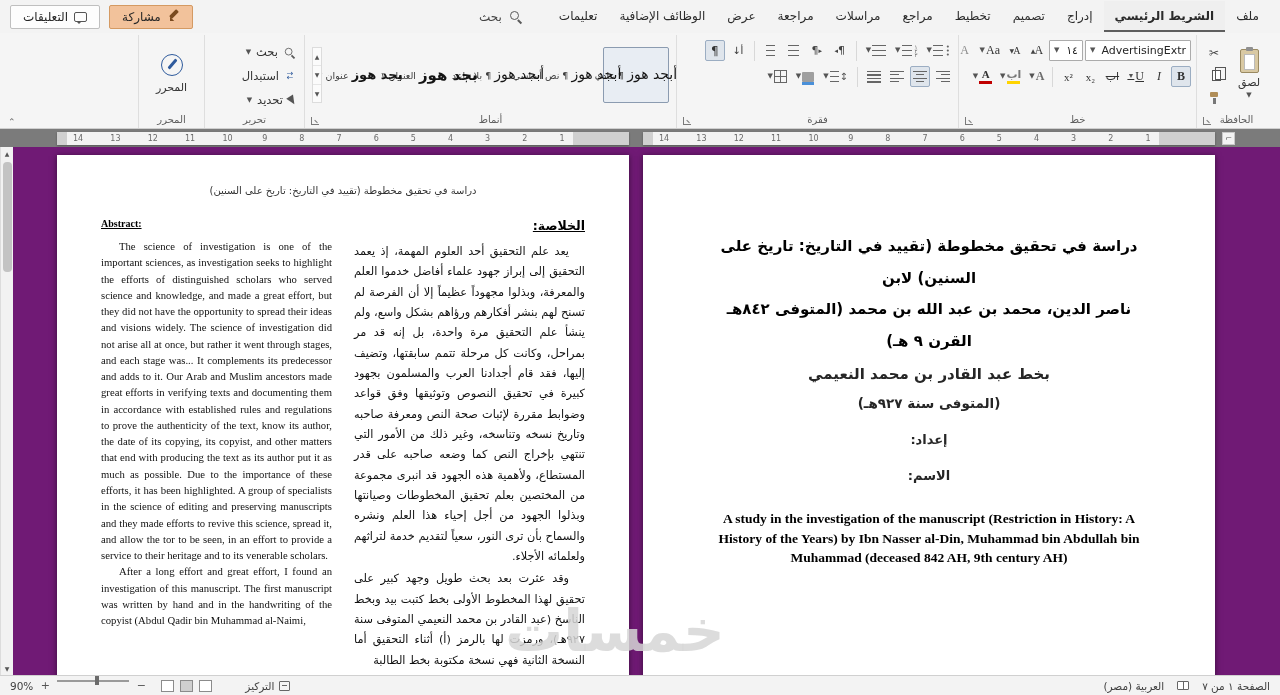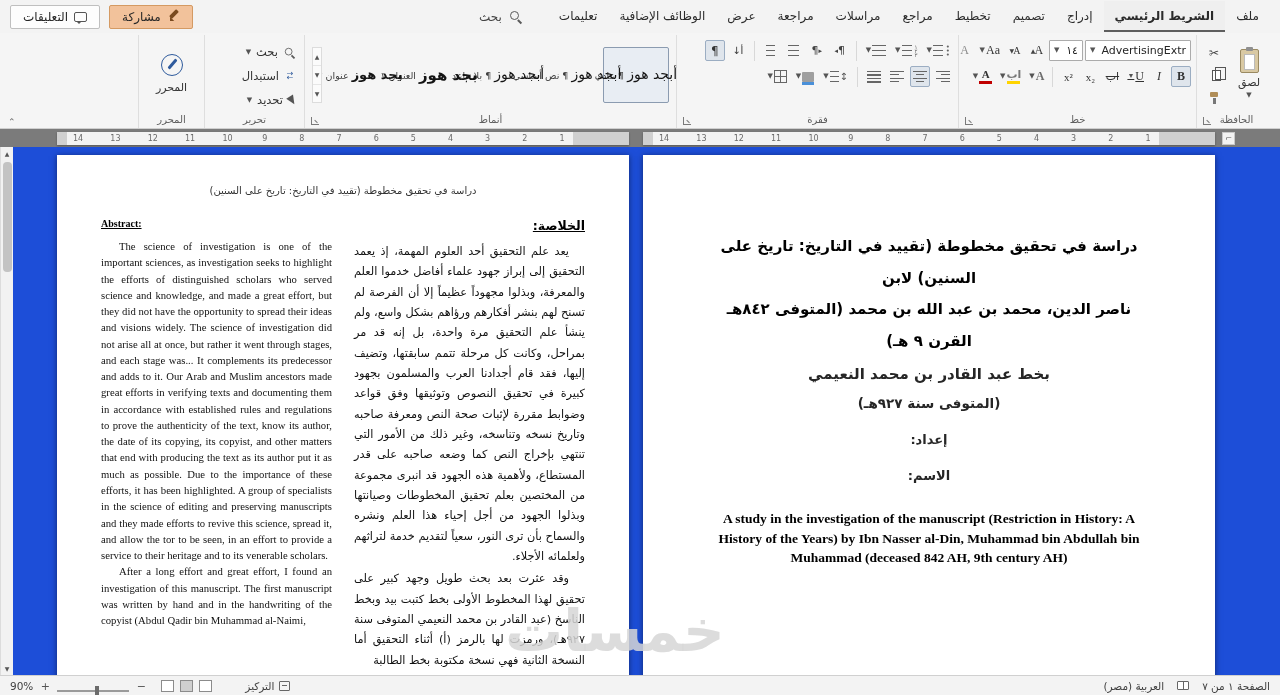--- a/index.html
+++ b/index.html
@@ -123,21 +123,21 @@
   .pruler.p-left{left:57px;}
   .pruler.p-right{left:643px;}
   .r-margin{background:#d0d0d0;height:100%;flex-shrink:0;}
   .r-margin.m-l{width:10px;}
   .r-margin.m-r{width:56px;}
   .r-ticks{flex:1;display:flex;align-items:center;justify-content:space-between;padding:0 6px;font-size:8px;color:#6a6a6a;}
   .tick{min-width:10px;text-align:center;}
   .tabsel{position:absolute;left:1222px;top:3px;width:13px;height:13px;background:#f3f3f3;border:1px solid #c9c9c9;font-size:8px;color:#555;display:flex;align-items:center;justify-content:center;}
 
   
-  .doc-area{flex:1;position:relative;overflow:hidden;background:#1d4ed8;}
+  .doc-area{flex:1;position:relative;overflow:hidden;background:#701a75;}
   .vscroll{position:absolute;left:0;top:0;bottom:0;width:13px;background:#f2f2f2;border-left:1px solid #dcdcdc;z-index:6;display:flex;flex-direction:column;align-items:center;direction:ltr;}
   .vscroll .arr{height:13px;font-size:6px;color:#555;display:flex;align-items:center;}
   .vthumb{width:9px;height:110px;background:#c3c3c3;border-radius:4px;margin-top:2px;}
   .vscroll .arr.down{margin-top:auto;}
   .pages{position:absolute;left:57px;top:8px;display:flex;gap:14px;direction:ltr;}
   .page{width:572px;height:745px;background:#fff;box-shadow:0 1px 6px rgba(0,0,0,.5);}
 
   .page.p1{padding:76px 62px 0;direction:rtl;text-align:center;}
   .t-main{font-weight:bold;font-size:15px;line-height:2.1;color:#000;}
   .t-sub{font-weight:bold;font-size:15px;margin-top:8px;}
@@ -163,21 +163,21 @@
   .statusbar{height:20px;background:#f3f3f3;border-top:1px solid #d0d0d0;display:flex;align-items:center;padding:0 10px;font-size:10.5px;color:#3f3f3f;flex-shrink:0;}
   .sb-right{display:flex;align-items:center;gap:13px;}
   .sb-left{display:flex;align-items:center;gap:15px;}
   .book-icon{width:12px;height:9px;border:1px solid #666;background:#fff;position:relative;border-radius:1px;}
   .book-icon::after{content:"";position:absolute;left:50%;top:0;bottom:0;width:1px;background:#666;}
   .focus-wrap{display:flex;align-items:center;gap:5px;margin-left:18px;}
   .focus-icon{width:11px;height:10px;border:1px solid #666;border-radius:1px;background:linear-gradient(#666,#666) 50% 50%/5px 1px no-repeat;}
   .views{display:flex;align-items:center;gap:6px;}
   .view-ic{width:13px;height:12px;border:1px solid #8b8b8b;background:#fff;}
   .view-ic.sel{background:#cfcfcf;}
-  .zoomwrap{display:flex;align-items:flex-end;gap:7px;direction:ltr;}
+  .zoomwrap{display:flex;align-items:flex-start;gap:7px;direction:ltr;}
   .zbtn{font-size:11px;color:#555;width:10px;text-align:center;line-height:1;}
   .ztrack{width:72px;height:2px;background:#9a9a9a;position:relative;}
   .zthumb{position:absolute;left:52%;top:-3.5px;width:4px;height:9px;background:#6b6b6b;}
 </style>
 </head>
 <body>
 
 <div class="app">
 
   <div class="tabbar">

